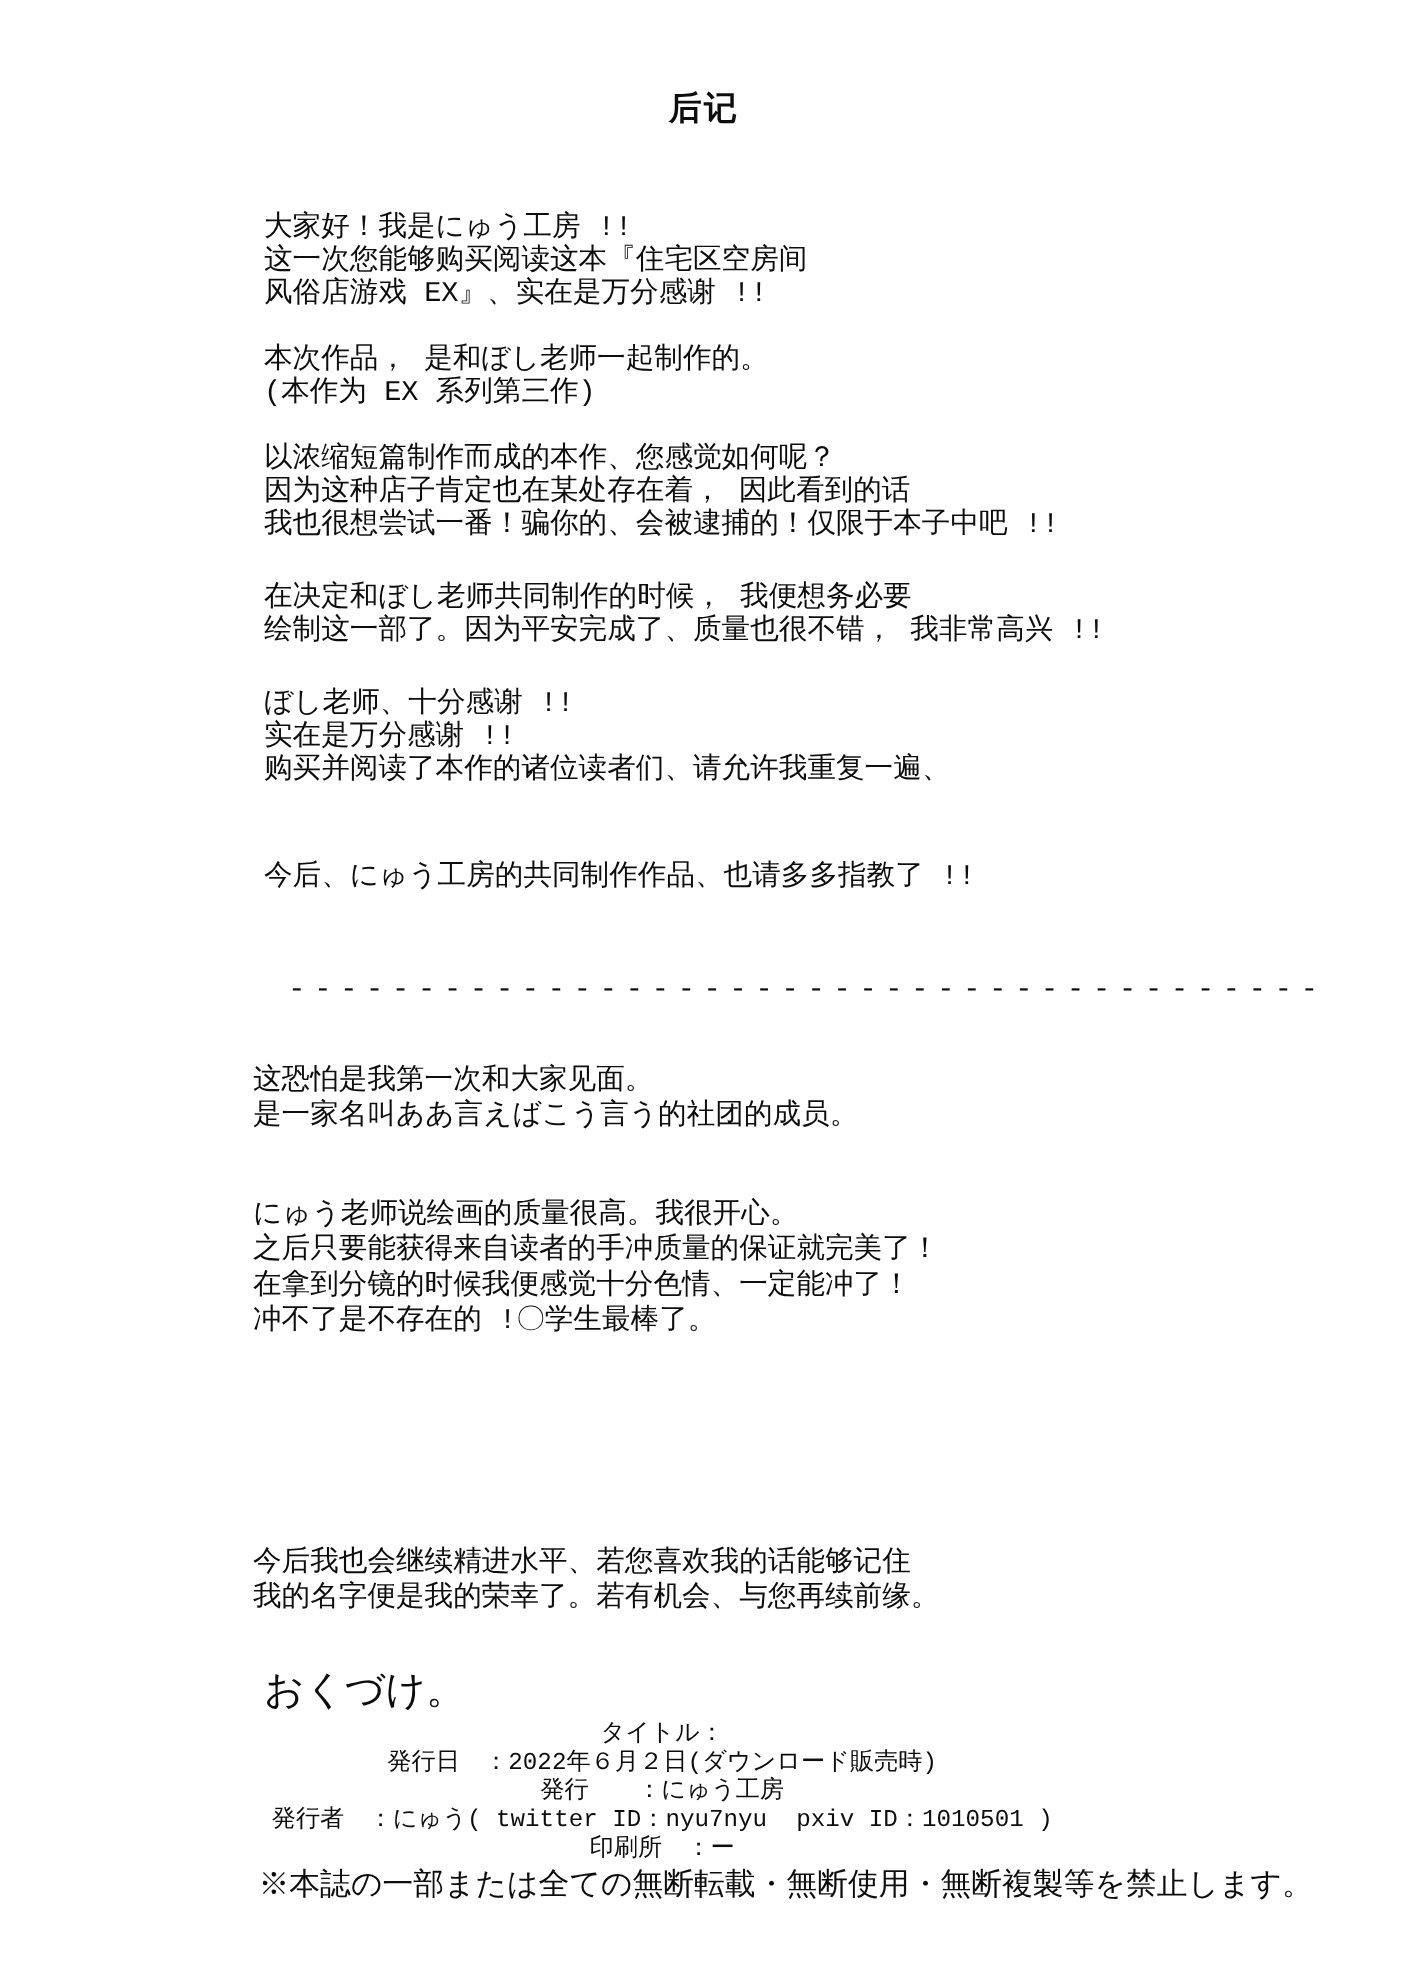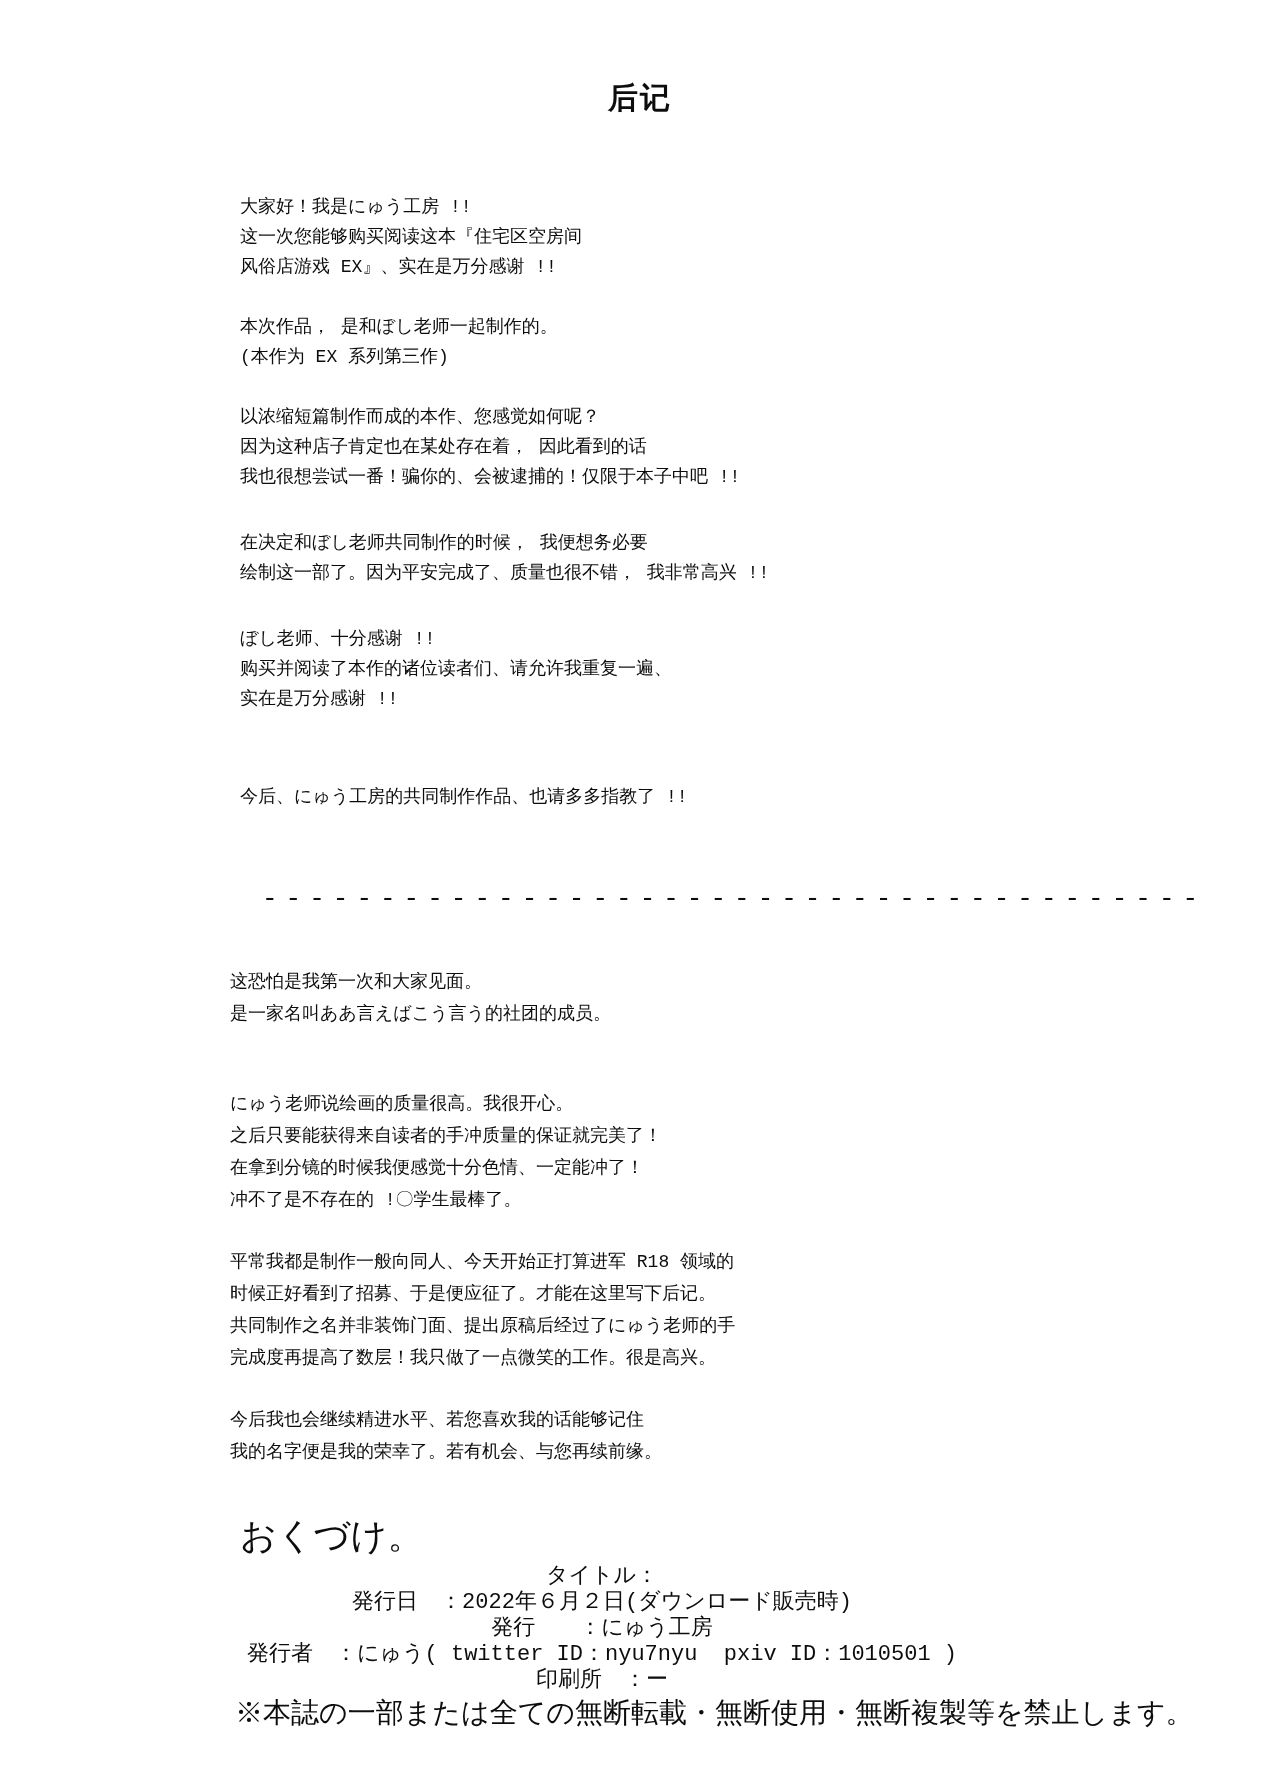--- a/index.html
+++ b/index.html
@@ -25,21 +25,21 @@
     font-size: 30px;
     font-weight: bold;
     letter-spacing: 2px;
   }
   .para {
     position: absolute;
   }
   .para.f { left: 240px; }
   .para.s { left: 230px; }
   .ln {
-    font-size: 18px;
+    font-size: 26px;
     line-height: 30px;
     white-space: pre;
   }
   .para.s .ln {
     line-height: 32px;
   }
   .divider {
     position: absolute;
     top: 884px;
     left: 262px;
@@ -97,48 +97,42 @@
     <div class="ln">(本作为 EX 系列第三作)</div>
   </div>
 
   <div class="para f" style="top:528px">
     <div class="ln">在决定和ぼし老师共同制作的时候， 我便想务必要</div>
     <div class="ln">绘制这一部了。因为平安完成了、质量也很不错， 我非常高兴 !!</div>
   </div>
 
   <div class="para f" style="top:624px">
     <div class="ln">ぼし老师、十分感谢 !!</div>
+    <div class="ln">实在是万分感谢 !!</div>
     <div class="ln">购买并阅读了本作的诸位读者们、请允许我重复一遍、</div>
-    <div class="ln">实在是万分感谢 !!</div>
   </div>
 
   <div class="para f" style="top:782px">
     <div class="ln">今后、にゅう工房的共同制作作品、也请多多指教了 !!</div>
   </div>
 
   <div class="divider">----------------------------------------</div>
 
   <div class="para s" style="top:966px">
     <div class="ln">这恐怕是我第一次和大家见面。</div>
     <div class="ln">是一家名叫ああ言えばこう言う的社团的成员。</div>
   </div>
 
   <div class="para s" style="top:1088px">
     <div class="ln">にゅう老师说绘画的质量很高。我很开心。</div>
     <div class="ln">之后只要能获得来自读者的手冲质量的保证就完美了！</div>
     <div class="ln">在拿到分镜的时候我便感觉十分色情、一定能冲了！</div>
     <div class="ln">冲不了是不存在的 !〇学生最棒了。</div>
   </div>
 
-  <div class="para s" style="top:1246px">
-    <div class="ln">平常我都是制作一般向同人、今天开始正打算进军 R18 领域的</div>
-    <div class="ln">时候正好看到了招募、于是便应征了。才能在这里写下后记。</div>
-    <div class="ln">共同制作之名并非装饰门面、提出原稿后经过了にゅう老师的手</div>
-    <div class="ln">完成度再提高了数层！我只做了一点微笑的工作。很是高兴。</div>
-  </div>
 
   <div class="para s" style="top:1404px">
     <div class="ln">今后我也会继续精进水平、若您喜欢我的话能够记住</div>
     <div class="ln">我的名字便是我的荣幸了。若有机会、与您再续前缘。</div>
   </div>
 
   <div class="okuzuke-heading">おくづけ。</div>
 
   <div class="colophon">
     <div class="col-ln">タイトル：</div>

